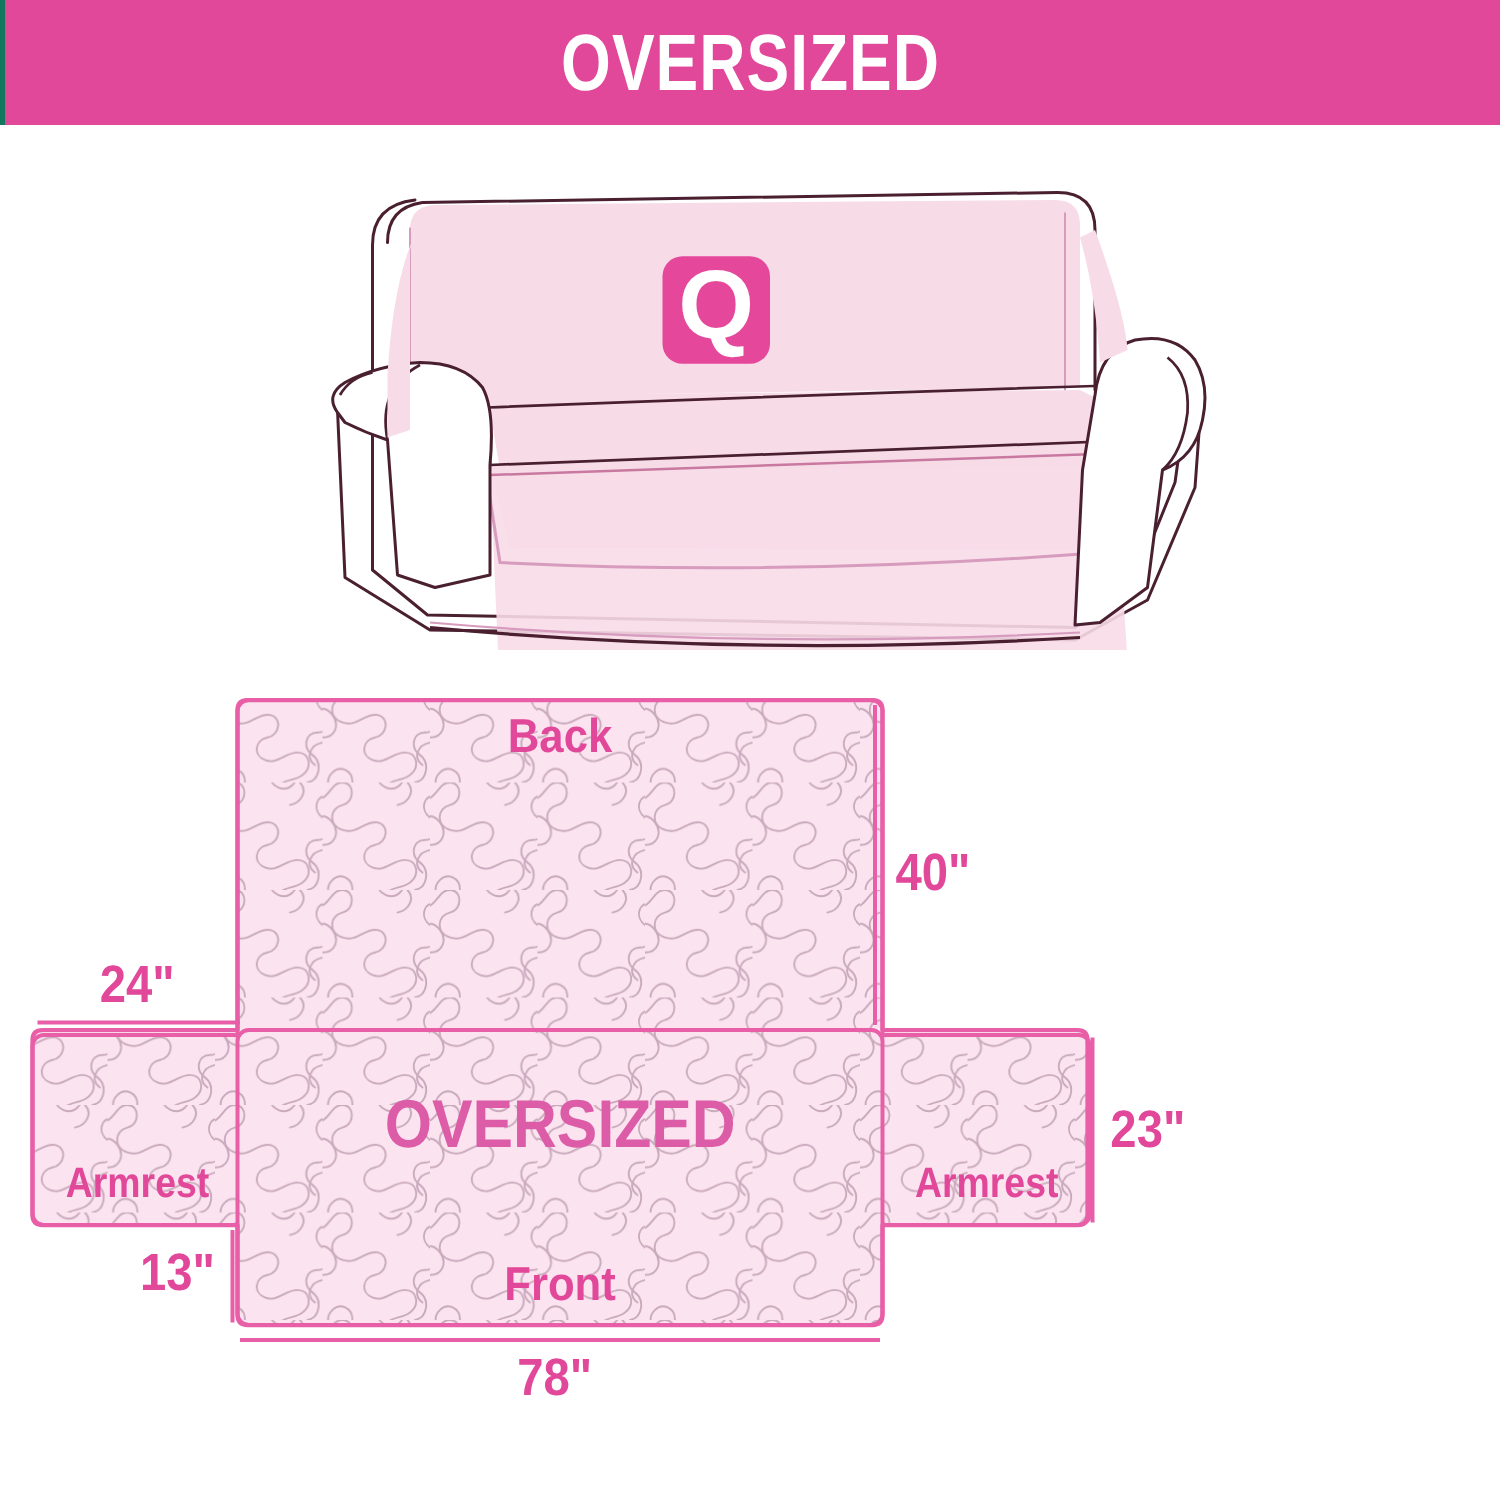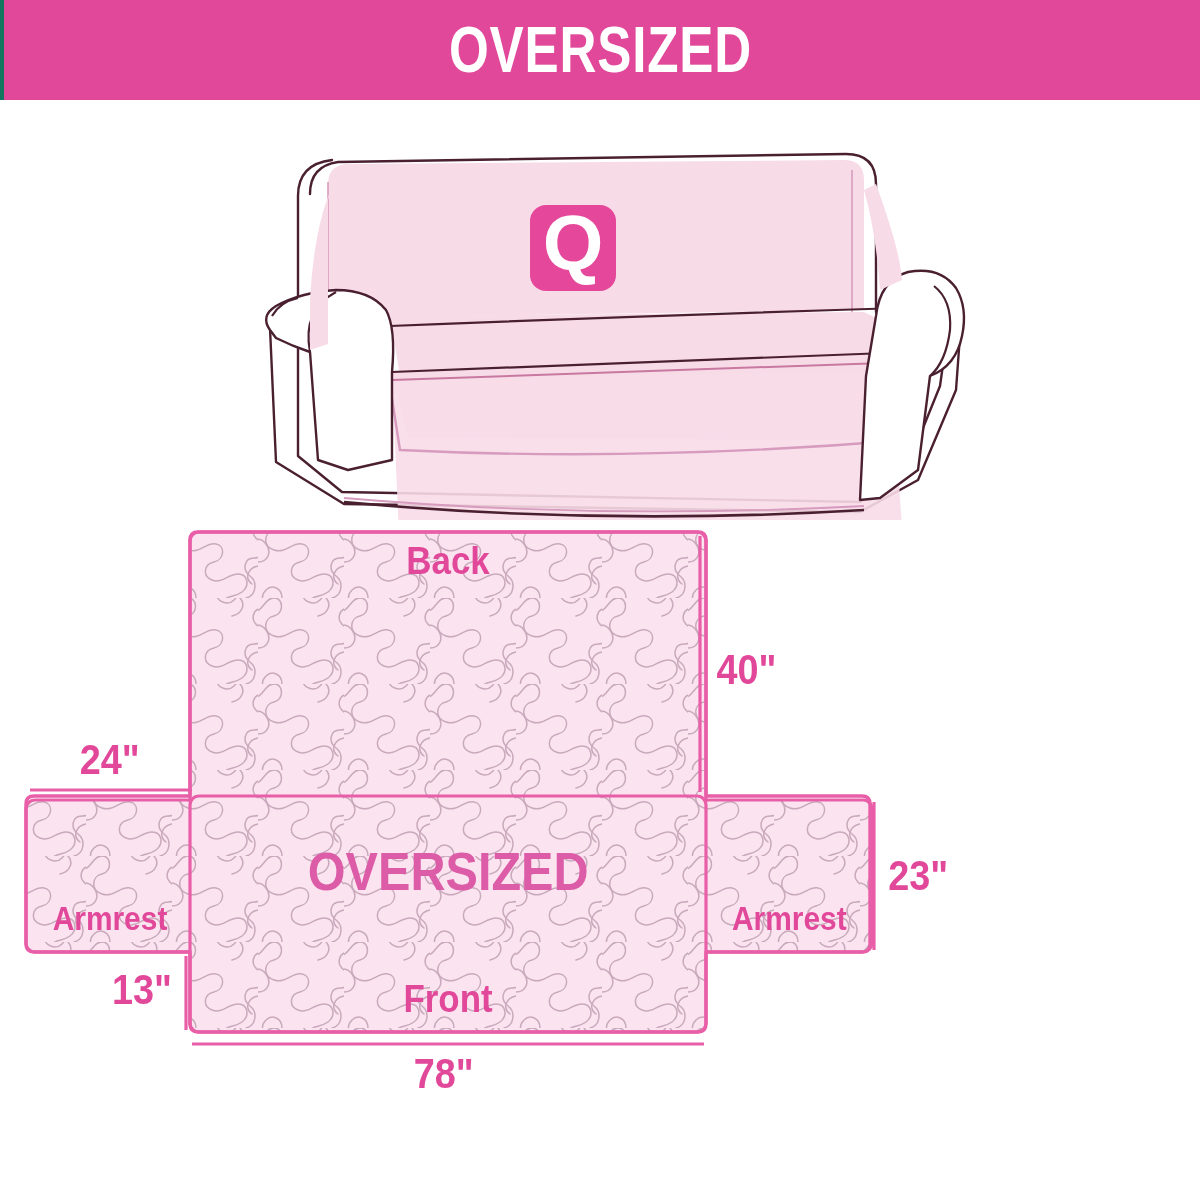--- a/index.html
+++ b/index.html
@@ -32,21 +32,21 @@
   }
 
   
   .sofa-wrap{
     position:absolute; left:240px; top:140px; width:740px; height:380px;
   }
   .sofa-svg{ display:block; width:740px; height:380px; }
 
   
   .diagram{
-    position:absolute; left:0px; top:512px; width:1200px; height:620px;
+    position:absolute; left:0px; top:540px; width:1200px; height:620px;
   }
   .diagram-svg{ display:block; width:1200px; height:620px; }
 
   .dim-label{
     font-family:"Liberation Sans", sans-serif;
     font-weight:700;
     fill:#E2489A;
   }
   .panel-label{
     font-family:"Liberation Sans", sans-serif;

